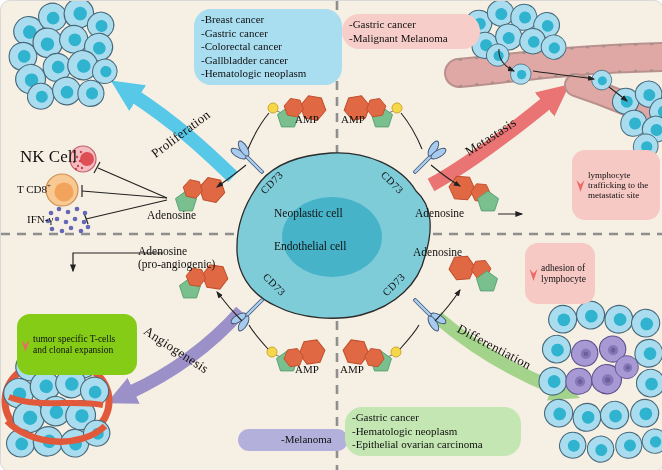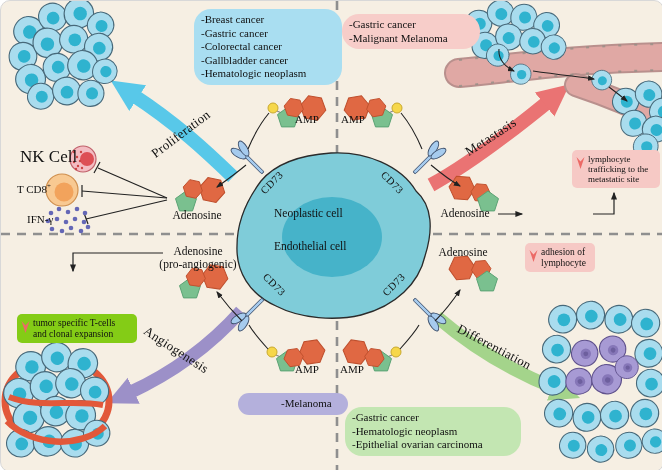--- a/index.html
+++ b/index.html
@@ -5,28 +5,28 @@
   html,body{margin:0;padding:0;background:#ffffff;}
   #fig{
     position:relative;width:662px;height:470px;background:#f6efe3;
     border:1px solid #d8d8d8;border-radius:10px;overflow:hidden;
     font-family:"Liberation Serif",serif;color:#111;
   }
   #shapes{position:absolute;left:0;top:0;}
   .lbl{position:absolute;line-height:1.1;white-space:nowrap;}
   .ctr{text-align:left;}
   .box{position:absolute;border-radius:17px;padding:4px 7px;font-size:11px;line-height:13.5px;}
-  .ebox{position:absolute;border-radius:5px;padding:4px 4px;display:flex;gap:3px;align-items:flex-start;}
+  .ebox{position:absolute;border-radius:13px;padding:20px 4px;display:flex;gap:3px;align-items:center;}
   .ebox .tx{font-size:9.5px;line-height:10.5px;}
   .glyph{flex:0 0 auto;margin-top:1px;}
   .rot{transform-origin:center center;}
   .cd73{font-size:10.5px;width:40px;text-align:center;letter-spacing:.5px;}
   .proc{font-size:13px;width:110px;text-align:center;letter-spacing:.3px;}
   .amp{font-size:11px;}
-  .adn{font-size:11.5px;width:100px;text-align:center;line-height:12.5px;}
+  .adn{font-size:11.5px;width:100px;text-align:left;line-height:12.5px;}
   sup{font-size:7px;}
 </style>
 </head>
 <body>
 
 <div id="fig">
 
 <svg id="shapes" width="662" height="470" viewBox="0 0 662 470">
   <defs>
     <marker id="mblk" markerWidth="7" markerHeight="6" refX="5.5" refY="2.5" orient="auto">
@@ -300,21 +300,21 @@
   <div>-Breast cancer</div>
   <div>-Gastric cancer</div>
   <div>-Colorectal cancer</div>
   <div>-Gallbladder cancer</div>
   <div>-Hematologic neoplasm</div>
 </div>
 <div class="box" style="left:341px;top:13px;width:124px;background:#f7cdc9;">
   <div>-Gastric cancer</div>
   <div>-Malignant Melanoma</div>
 </div>
-<div class="box" style="left:237px;top:392px;width:60px;background:#b4b0dc;padding-left:43px;">
+<div class="box" style="left:237px;top:428px;width:60px;background:#b4b0dc;padding-left:43px;">
   <div>-Melanoma</div>
 </div>
 <div class="box" style="left:344px;top:406px;width:162px;background:#c3e6b2;">
   <div>-Gastric cancer</div>
   <div>-Hematologic neoplasm</div>
   <div>-Epithelial ovarian carcinoma</div>
 </div>
 
 <div class="ebox" style="left:524px;top:196px;width:62px;background:#f6c9c5;margin-top:46px;">
   <svg class="glyph" width="9" height="15">

